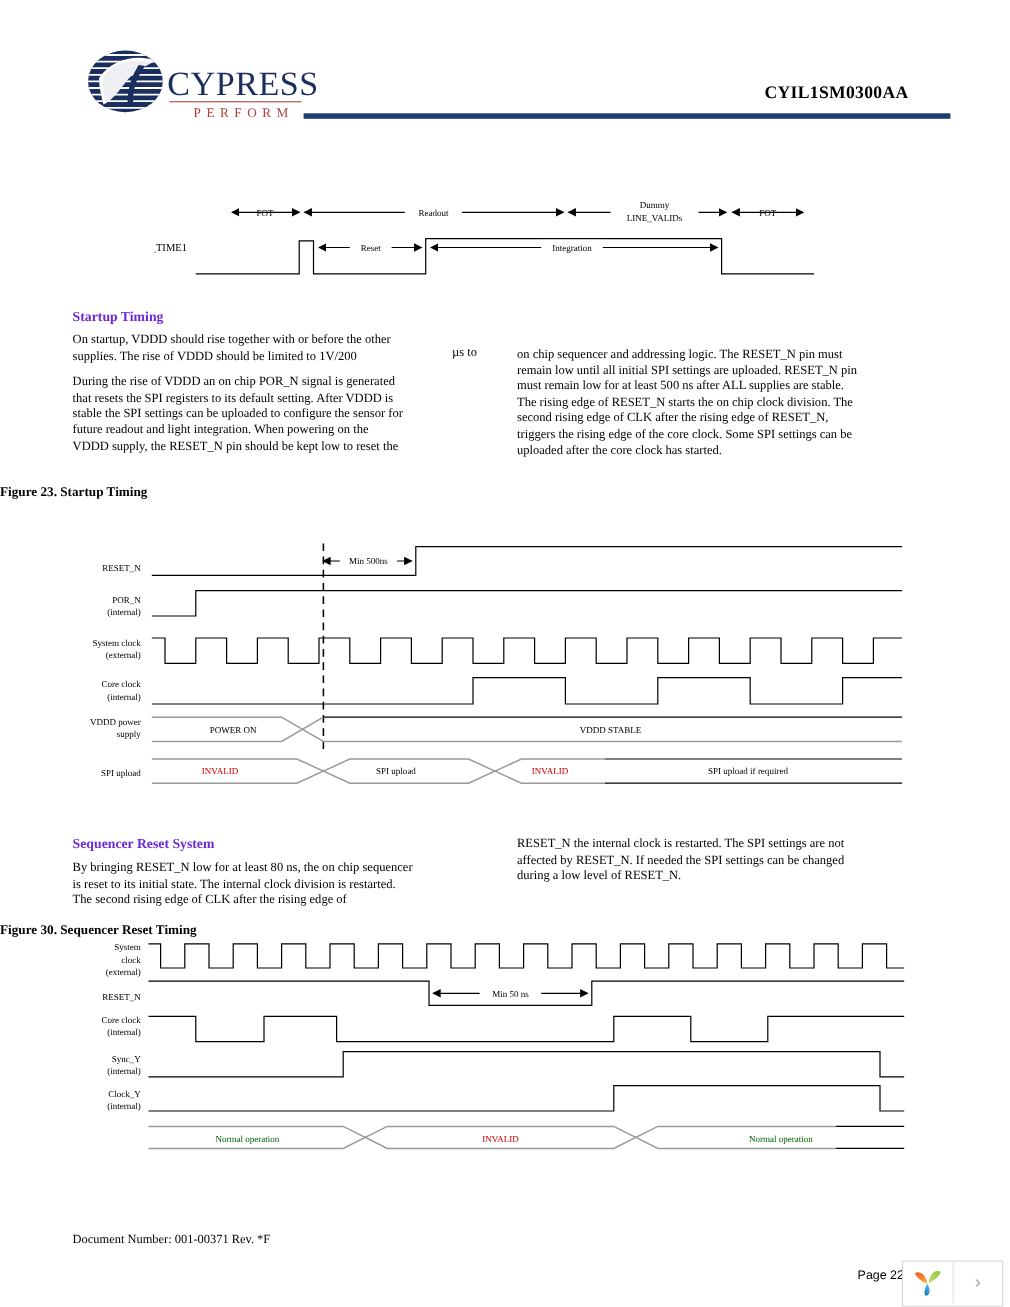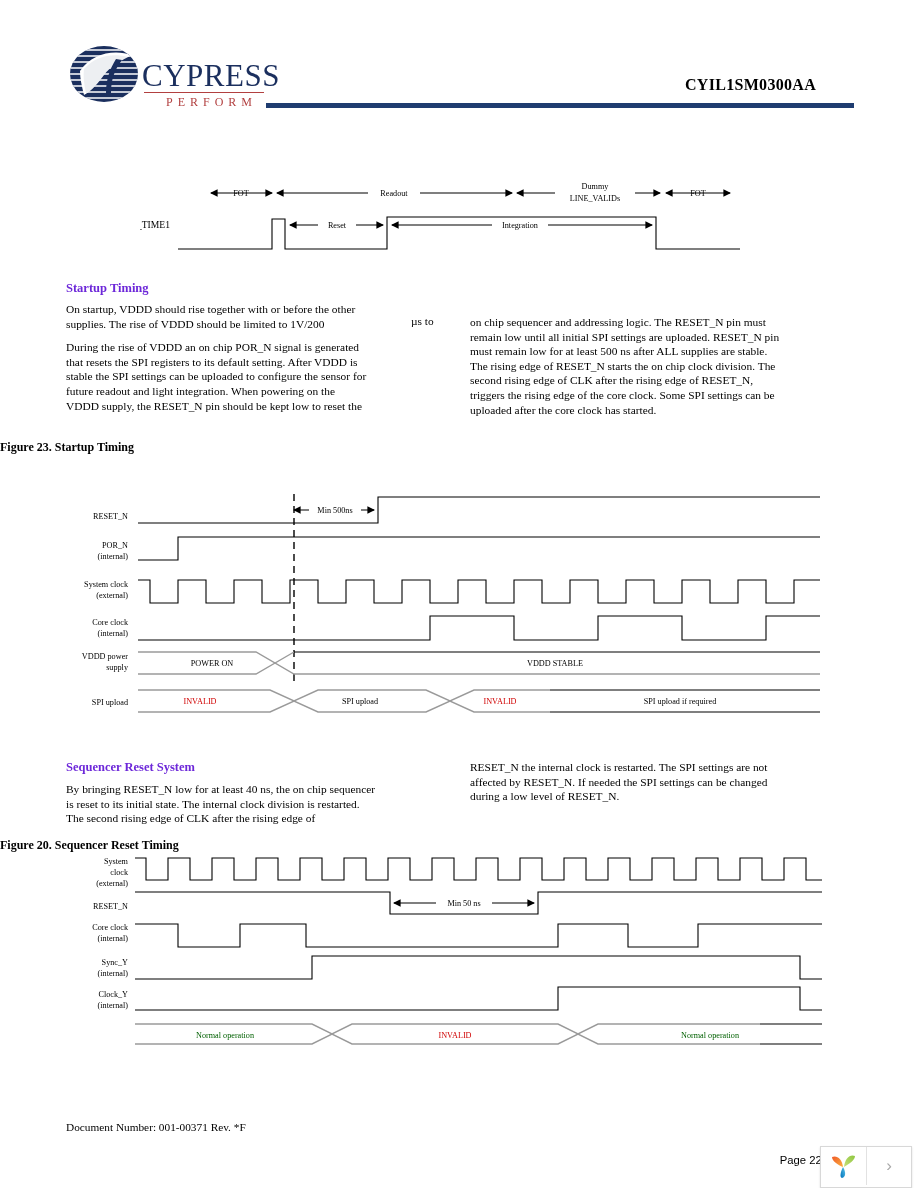--- a/index.html
+++ b/index.html
@@ -12,21 +12,21 @@
     height: 1188px;
     position: relative;
     font-family: "Liberation Serif", "DejaVu Serif", serif;
     color: #000000;
     overflow: hidden;
   }
 
   
   .page-header {
     position: absolute;
-    left: 4px; top: 0;
+    left: 14px; top: 0;
     width: 880px; height: 130px;
   }
   .logo-block {
     position: absolute;
     left: 66px; top: 45px;
     width: 195px; height: 68px;
   }
   .logo-swoosh {
     position: absolute;
     left: 0; top: 0;
@@ -319,28 +319,28 @@
   </g>
   <text class="wf-invalid" x="140" y="216" text-anchor="middle">INVALID</text>
   <text class="wf-anno" x="300" y="216" text-anchor="middle">SPI upload</text>
   <text class="wf-invalid" x="440" y="216" text-anchor="middle">INVALID</text>
   <text class="wf-anno" x="620" y="216" text-anchor="middle">SPI upload if required</text>
 </svg>
 
 <div class="section-title" style="left:66px; top:760px;">Sequencer Reset System</div>
 
 <div class="body-col" style="left:66px; top:782px; width:310px;">
-  <p>By bringing RESET_N low for at least 40 ns, the on chip sequencer is reset to its initial state. The internal clock division is restarted. The second rising edge of CLK after the rising edge of</p>
+  <p>By bringing RESET_N low for at least 80 ns, the on chip sequencer is reset to its initial state. The internal clock division is restarted. The second rising edge of CLK after the rising edge of</p>
 </div>
 
 <div class="body-col" style="left:470px; top:760px; width:315px;">
   <p>RESET_N the internal clock is restarted. The SPI settings are not affected by RESET_N. If needed the SPI settings can be changed during a low level of RESET_N.</p>
 </div>
 
-<div class="fig-caption" style="top:838px;">Figure 20.  Sequencer Reset Timing</div>
+<div class="fig-caption" style="top:838px;">Figure 30.  Sequencer Reset Timing</div>
 
 <svg class="figure-svg" style="left:60px; top:852px;" width="790" height="200" viewBox="0 0 790 200">
   <defs>
     <marker id="f24aR" markerWidth="7" markerHeight="7" refX="6" refY="3.5" orient="auto">
       <path d="M0,0 L7,3.5 L0,7 Z" fill="#000"></path>
     </marker>
     <marker id="f24aL" markerWidth="7" markerHeight="7" refX="1" refY="3.5" orient="auto">
       <path d="M7,0 L0,3.5 L7,7 Z" fill="#000"></path>
     </marker>
   </defs>

